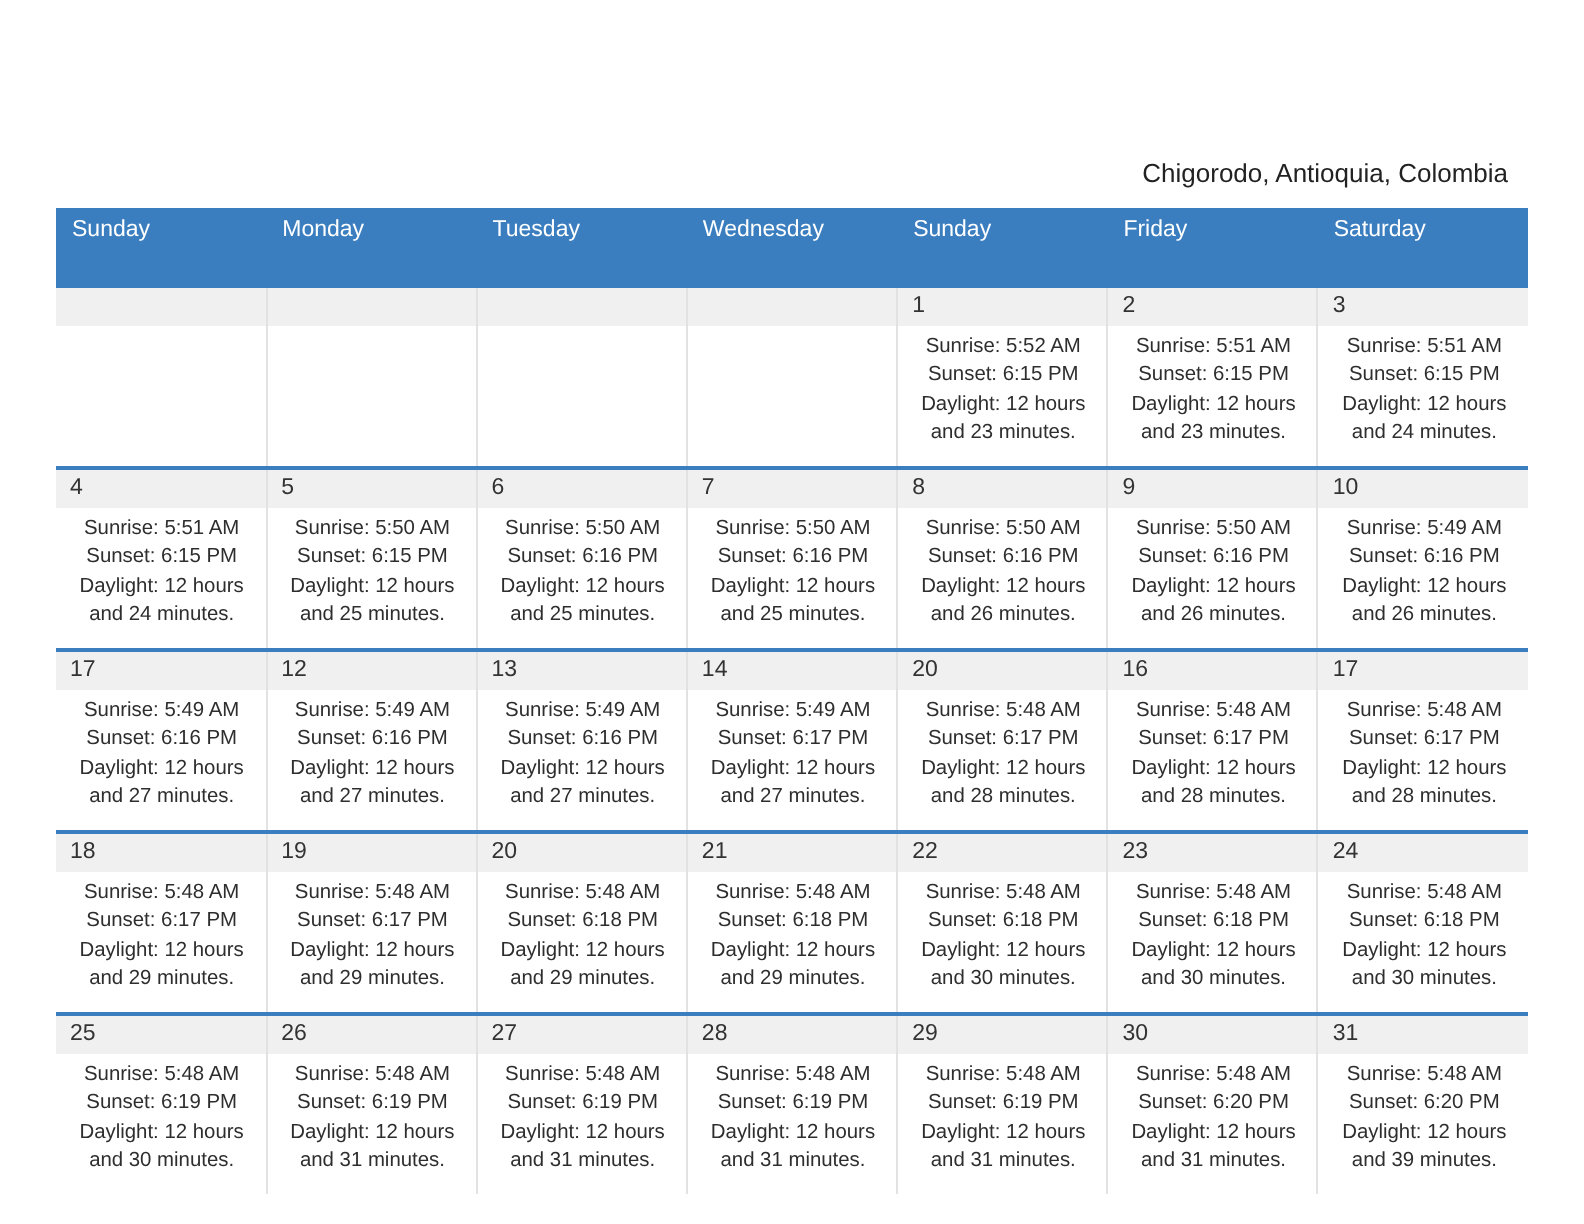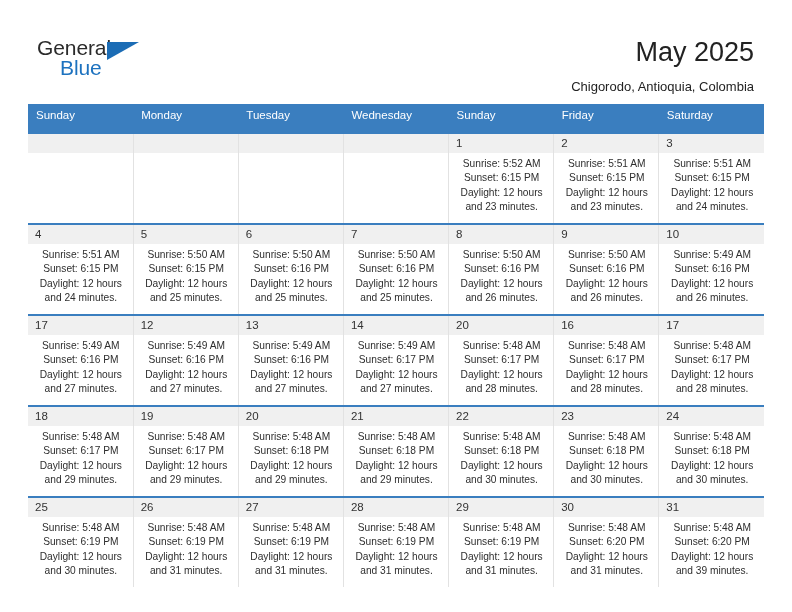--- a/index.html
+++ b/index.html
@@ -93,21 +93,21 @@
     width: 736px;
     border-collapse: collapse;
     table-layout: fixed;
   }
   .calendar th {
     background: #3a7ebf;
     color: #ffffff;
     font-size: 11.5px;
     font-weight: normal;
     text-align: left;
-    padding: 5px 0 13px 8px;
+    padding: 5px 0 23px 8px;
     height: 20px;
     box-sizing: border-box;
     border: none;
   }
   .calendar td {
     width: 105.14px;
     height: 89px;
     vertical-align: top;
     padding: 0;
     border: none;
@@ -141,26 +141,20 @@
   .cell-body div {
     white-space: nowrap;
   }
 </style>
 </head>
 <body>
 
 <div class="page">
 
   <div class="header">
-    <div class="logo">
-      <span class="logo-general">General</span>
-      <span class="logo-tri"></span>
-      <span class="logo-blue">Blue</span>
-    </div>
-    <div class="title">May 2025</div>
     <div class="subtitle">Chigorodo, Antioquia, Colombia</div>
   </div>
 
   <table class="calendar">
     <thead>
       <tr>
         <th>Sunday</th>
         <th>Monday</th>
         <th>Tuesday</th>
         <th>Wednesday</th>

